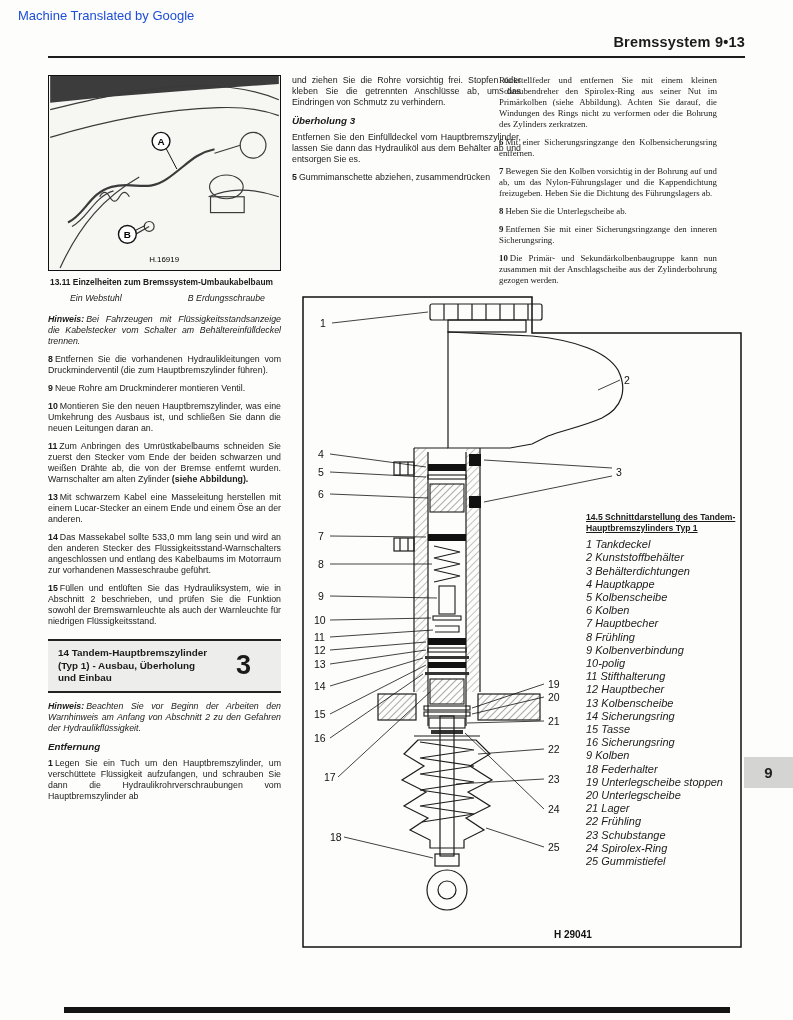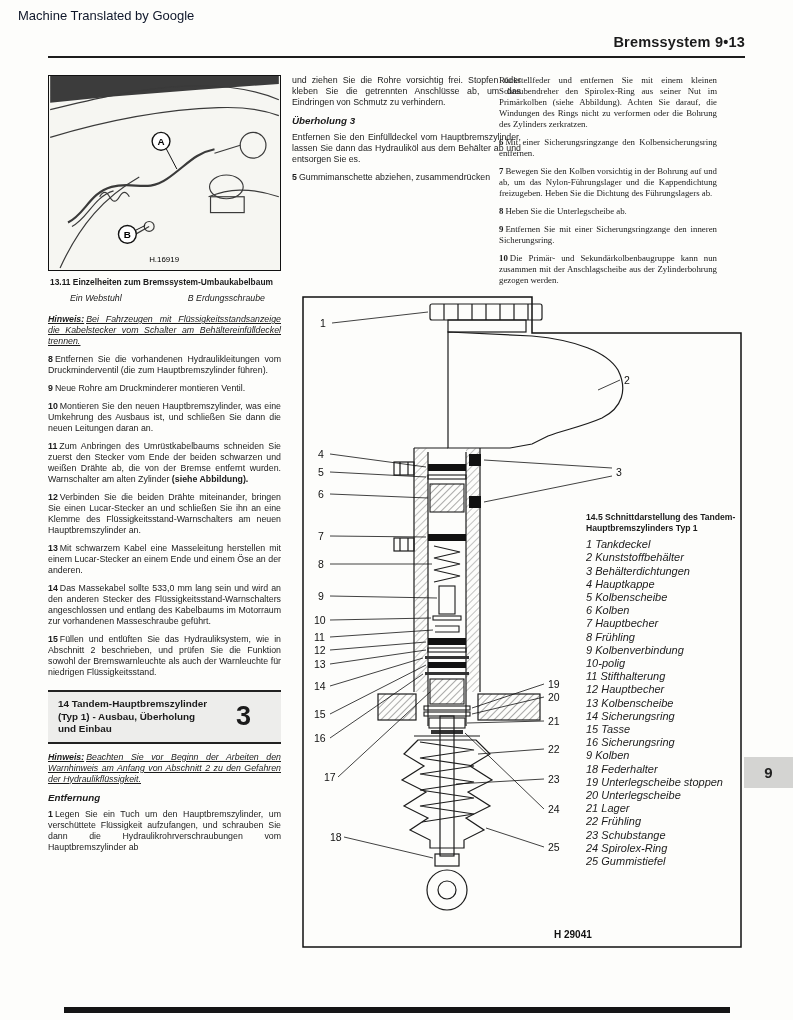--- a/index.html
+++ b/index.html
@@ -1,54 +1,54 @@
 <!DOCTYPE html>
 <html><head>
 <meta charset="utf-8">
 <style>
   * { margin:0; padding:0; box-sizing:border-box; }
   html,body { background:#ffffff; }
   body { width:793px; height:1020px; }
   .page { position:relative; width:793px; height:1020px; background:#fdfdfb;
           font-family:"Liberation Sans", sans-serif; color:#1b1b1b; overflow:hidden; }
 
-  .mt-note { position:absolute; left:18px; top:8px; font-size:13px; color:#0f172a; }
+  .mt-note { position:absolute; left:18px; top:8px; font-size:13px; color:#1d4ed8; }
   .header-title { position:absolute; right:48px; top:34px; font-size:14.5px; font-weight:bold; letter-spacing:.2px; }
   .header-rule { position:absolute; left:48px; top:56px; width:697px; height:1.5px; background:#1d1d1d; }
 
   .col { position:absolute; font-size:8.8px; line-height:11px; text-align:justify; }
   .col-left  { left:48px;  top:75px; width:233px; }
   .col-mid   { left:292px; top:75px; width:229px; }
   .col-right { left:499px; top:75px; width:218px;font-family:Liberation Serif, serif; }
 
   .para { margin-bottom:7px; }
   .pnum { font-weight:bold; margin-right:2px; }
   .pnum:empty { display:none; margin:0; }
   .ptail { font-weight:bold; }
-  .note, .note .ptext { font-style:italic;text-decoration:underline; }
+  .note, .note .ptext { font-style:italic; }
   .note .pnum { font-style:italic; }
   .subhead { font-weight:bold; font-style:italic; font-size:9.8px; margin:0 0 6px; text-align:left; }
 
   .fig1 { position:relative; border:1.4px solid #111; width:233px; height:196px; background:#f6f6f2; }
   .fig1 svg { display:block; width:100%; height:100%; }
   .fig1-caption { font-weight:bold; font-size:8.4px; text-align:left; margin:6px 2px 4px; line-height:10px; }
   .fig1-legend { display:flex; justify-content:space-between; font-style:italic; font-size:8.8px; padding:2px 16px 10px 22px; }
 
   .section-box { margin:12px 0 8px; border-top:2.5px solid #222; border-bottom:2.5px solid #222;
                  background:#ededeb; display:flex; align-items:center; padding:6px 22px 6px 10px; }
   .section-box-title { font-weight:bold; font-size:9.9px; line-height:12.5px; flex:1; text-align:left; }
   .section-box-num { font-weight:bold; font-size:27px; padding:0 8px 0 4px; }
 
   .diagram-box { position:absolute; left:302px; top:296px; width:440px; height:652px; }
   .diagram-box svg { display:block; width:440px; height:652px; }
   .diagram-svg text { font-family:"Liberation Sans", sans-serif; font-size:10.5px; fill:#111; }
   .diagram-svg .hcode { font-size:10px; font-weight:bold; }
 
   .legend { position:absolute; left:586px; top:512px; width:150px; }
-  .legend-caption { font-weight:bold; font-size:8.6px; line-height:10.6px; margin-bottom:5px; text-align:left; }
+  .legend-caption { font-weight:bold; font-size:8.6px; line-height:10.6px; margin-bottom:5px; text-align:left;text-decoration:underline; }
   .legend-item { font-style:italic; font-size:11px; line-height:13.2px; white-space:nowrap; overflow:hidden; }
 
   .bottom-bar { position:absolute; left:64px; top:1007px; width:666px; height:6px; background:#141414; }
   .side-tab { position:absolute; left:744px; top:757px; width:49px; height:31px; background:#d4d4d2;
               display:flex; align-items:center; justify-content:center; font-weight:bold; font-size:15px; color:#222; }
 
   .fig-label { font-weight:bold; font-size:10px; }
   .fig-code { font-size:8px; }
 </style>
 </head>
@@ -97,21 +97,20 @@
       <span>Ein Webstuhl</span>
       <span>B Erdungsschraube</span>
     </div>
 
     <div>
         <p class="para note"><b class="pnum">Hinweis:</b><span class="ptext">Bei Fahrzeugen mit Flüssigkeitsstandsanzeige die Kabelstecker vom Schalter am Behältereinfülldeckel trennen.</span><b class="ptail"></b></p>
         <p class="para"><b class="pnum">8</b><span class="ptext">Entfernen Sie die vorhandenen Hydraulikleitungen vom Druckminderventil (die zum Hauptbremszylinder führen).</span><b class="ptail"></b></p>
         <p class="para"><b class="pnum">9</b><span class="ptext">Neue Rohre am Druckminderer montieren Ventil.</span><b class="ptail"></b></p>
         <p class="para"><b class="pnum">10</b><span class="ptext">Montieren Sie den neuen Hauptbremszylinder, was eine Umkehrung des Ausbaus ist, und schließen Sie dann die neuen Leitungen daran an.</span><b class="ptail"></b></p>
         <p class="para"><b class="pnum">11</b><span class="ptext">Zum Anbringen des Umrüstkabelbaums schneiden Sie zuerst den Stecker vom Ende der beiden schwarzen und weißen Drähte ab, die von der Bremse entfernt wurden. Warnschalter am alten Zylinder </span><b class="ptail">(siehe Abbildung).</b></p>
-        <p class="para"><b class="pnum">12</b><span class="ptext">Verbinden Sie die beiden Drähte miteinander, bringen Sie einen Lucar-Stecker an und schließen Sie ihn an eine Klemme des Flüssigkeitsstand-Warnschalters am neuen Hauptbremszylinder an.</span><b class="ptail"></b></p>
         <p class="para"><b class="pnum">13</b><span class="ptext">Mit schwarzem Kabel eine Masseleitung herstellen mit einem Lucar-Stecker an einem Ende und einem Öse an der anderen.</span><b class="ptail"></b></p>
         <p class="para"><b class="pnum">14</b><span class="ptext">Das Massekabel sollte 533,0 mm lang sein und wird an den anderen Stecker des Flüssigkeitsstand-Warnschalters angeschlossen und entlang des Kabelbaums im Motorraum zur vorhandenen Masseschraube geführt.</span><b class="ptail"></b></p>
         <p class="para"><b class="pnum">15</b><span class="ptext">Füllen und entlüften Sie das Hydrauliksystem, wie in Abschnitt 2 beschrieben, und prüfen Sie die Funktion sowohl der Bremswarnleuchte als auch der Warnleuchte für niedrigen Flüssigkeitsstand.</span><b class="ptail"></b></p>
       </div>
 
     <div class="section-box">
       <div class="section-box-title">
         <div>14 Tandem-Hauptbremszylinder</div>
         <div>(Typ 1) - Ausbau, Überholung</div>
         <div>und Einbau</div>

